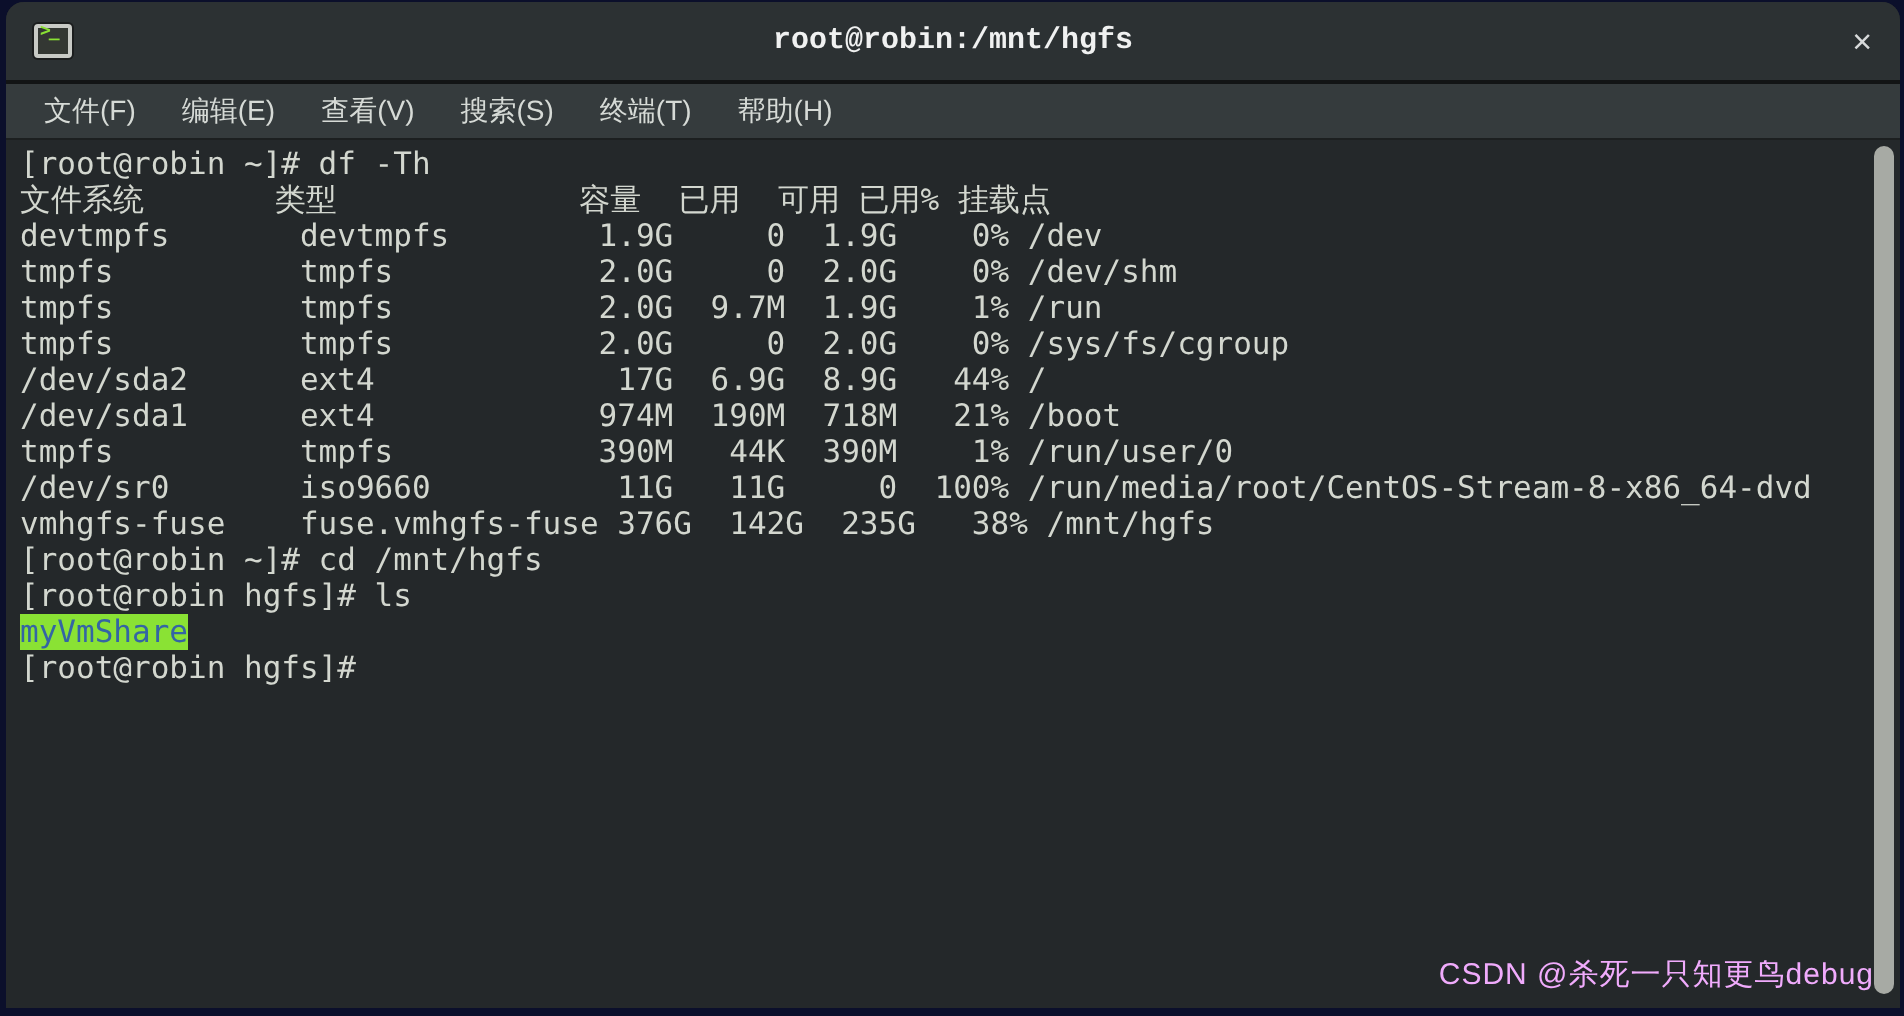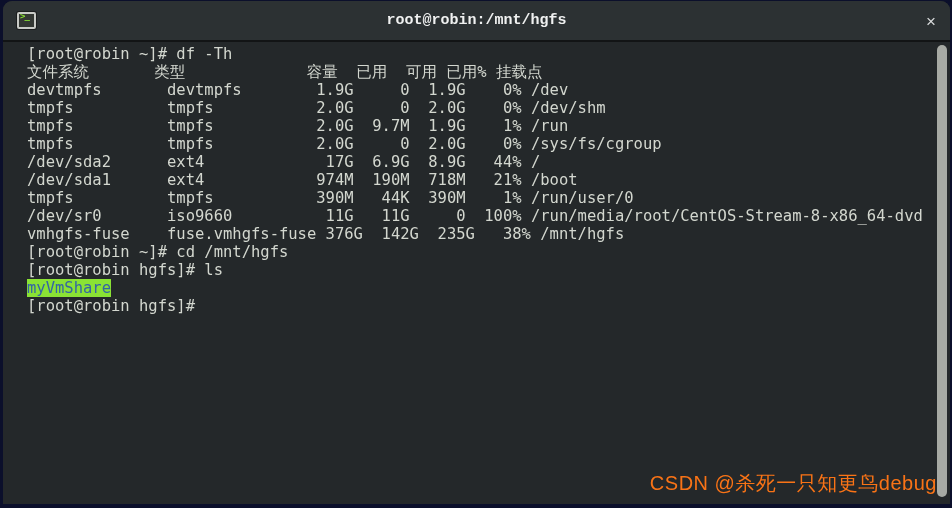--- a/index.html
+++ b/index.html
@@ -83,53 +83,61 @@
   
   .terminal {
     flex: 1 1 auto;
     position: relative;
     overflow: hidden;
   }
   .terminal pre {
     font-family: "DejaVu Sans Mono", "Liberation Mono", monospace;
     font-size: 15.5px;
     line-height: 18px;
-    padding: 3px 0 0 24px;
+    padding: 3px 0 0 7px;
     white-space: pre;
   }
   .term-line { height: 18px; }
   .scrollbar-thumb {
     position: absolute;
     right: 3px; top: 3px; bottom: 7px;
     width: 10px;
     background: #a7aaa4;
     border-radius: 5px;
   }
   .watermark {
     position: absolute;
     right: 13px; bottom: 7px;
-    font-size: 20px;
-    color: #f97316;
+    font-size: 15px;
+    color: #f0abfc;
     letter-spacing: 0.5px;
     margin-left: 16px;
   }
 </style>
 </head>
 <body>
 
 <div class="window">
 
   <div class="titlebar">
     <div class="term-icon">
       <span class="glyph">&gt;_</span>
     </div>
     <div class="title-text">root@robin:/mnt/hgfs</div>
     <div class="close-btn">×</div>
   </div>
 
+  <div class="menubar">
+    <span class="menu-item">文件(F)</span>
+    <span class="menu-item">编辑(E)</span>
+    <span class="menu-item">查看(V)</span>
+    <span class="menu-item">搜索(S)</span>
+    <span class="menu-item">终端(T)</span>
+    <span class="menu-item">帮助(H)</span>
+  </div>
 
   <div class="terminal" style="background: rgb(36, 40, 42);">
     <pre style="color: rgb(211, 215, 207);"><div class="term-line">[root@robin ~]# df -Th</div><div class="term-line">文件系统       类型             容量  已用  可用 已用% 挂载点</div><div class="term-line">devtmpfs       devtmpfs        1.9G     0  1.9G    0% /dev</div><div class="term-line">tmpfs          tmpfs           2.0G     0  2.0G    0% /dev/shm</div><div class="term-line">tmpfs          tmpfs           2.0G  9.7M  1.9G    1% /run</div><div class="term-line">tmpfs          tmpfs           2.0G     0  2.0G    0% /sys/fs/cgroup</div><div class="term-line">/dev/sda2      ext4             17G  6.9G  8.9G   44% /</div><div class="term-line">/dev/sda1      ext4            974M  190M  718M   21% /boot</div><div class="term-line">tmpfs          tmpfs           390M   44K  390M    1% /run/user/0</div><div class="term-line">/dev/sr0       iso9660          11G   11G     0  100% /run/media/root/CentOS-Stream-8-x86_64-dvd</div><div class="term-line">vmhgfs-fuse    fuse.vmhgfs-fuse 376G  142G  235G   38% /mnt/hgfs</div><div class="term-line">[root@robin ~]# cd /mnt/hgfs</div><div class="term-line">[root@robin hgfs]# ls</div><div class="term-line"><span style="background: rgb(138, 226, 52); color: rgb(52, 101, 164);">myVmShare</span></div><div class="term-line">[root@robin hgfs]# </div></pre>
     <div class="scrollbar-thumb"></div>
     <div class="watermark">CSDN @杀死一只知更鸟debug</div>
   </div>
 
 </div>
 
 </body></html>

